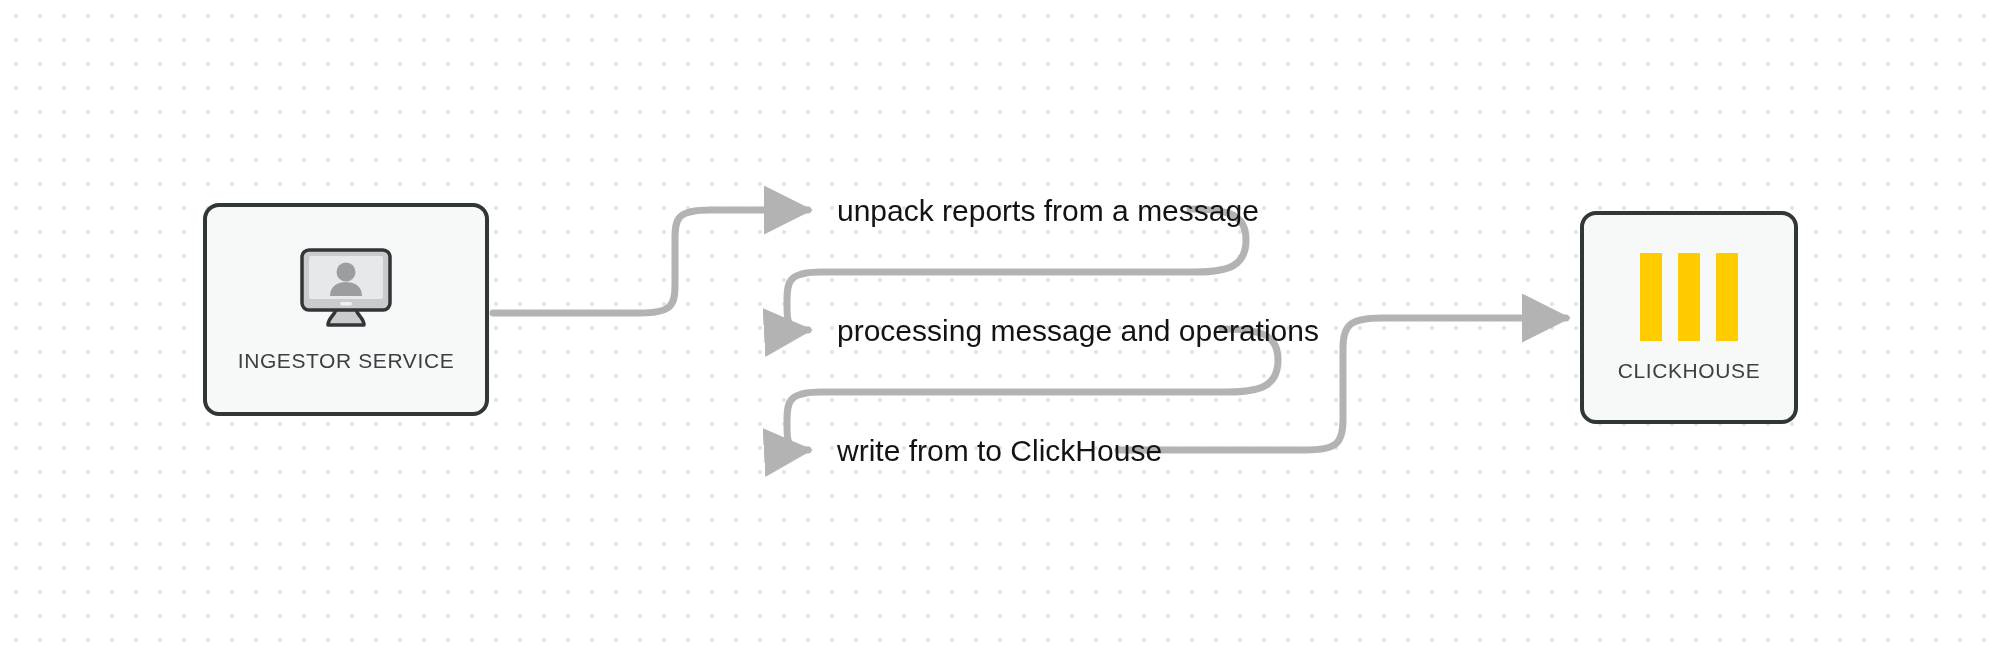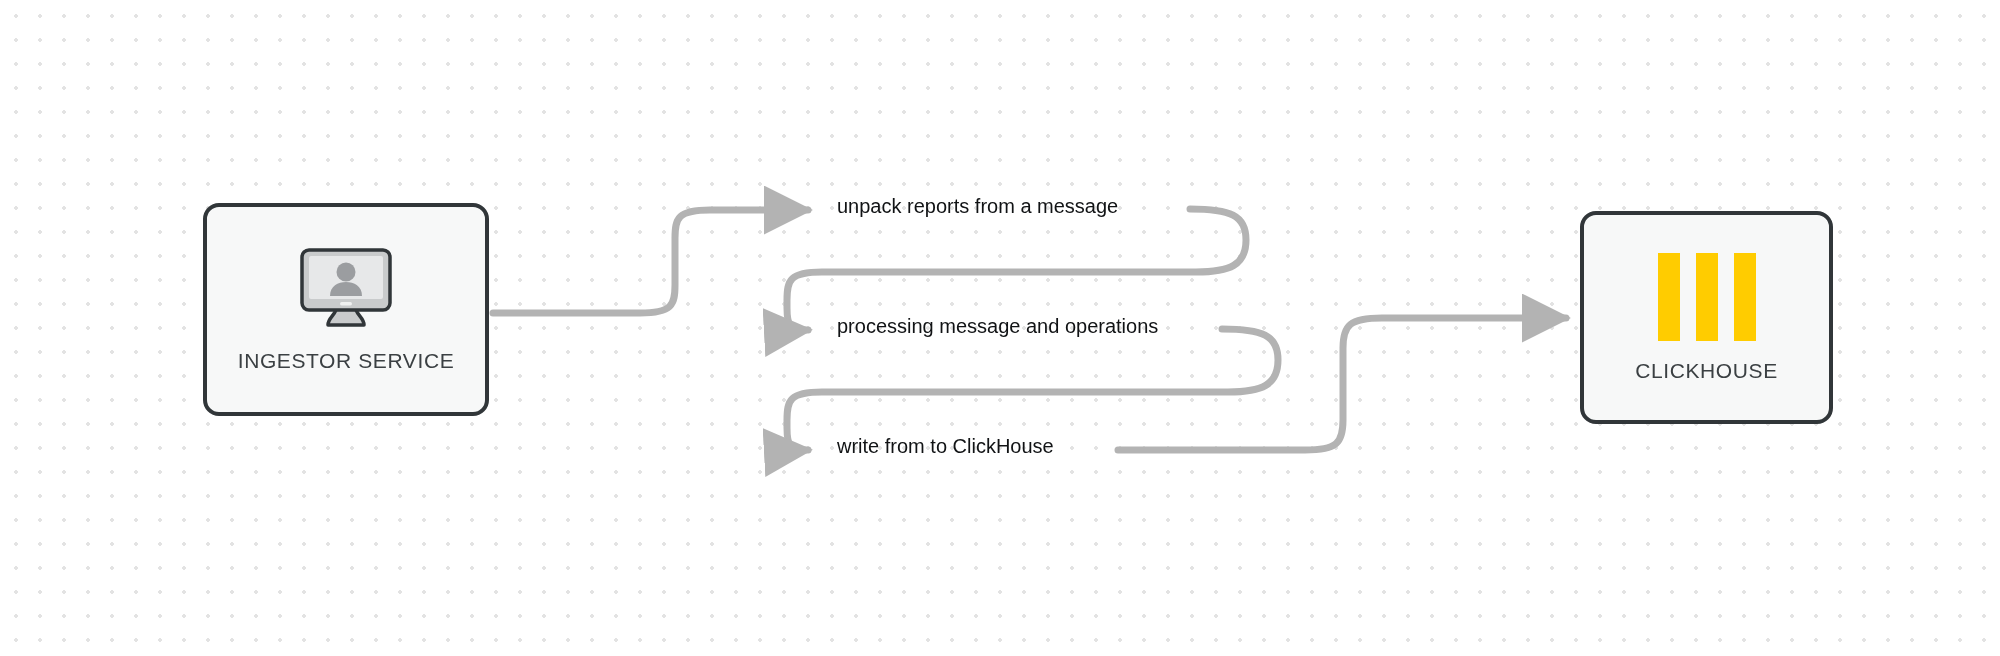--- a/index.html
+++ b/index.html
@@ -51,21 +51,21 @@
     left: 203px;
     top: 203px;
     width: 286px;
     height: 213px;
   }
   #node-ingestor .node-label { margin-top: 18px; }
 
   #node-clickhouse {
     left: 1580px;
     top: 211px;
-    width: 253px;
+    width: 218px;
     height: 213px;
   }
   #node-clickhouse .node-label { margin-top: 18px; }
 
   
   .monitor-icon {
     position: relative;
     width: 98px;
     height: 84px;
   }
@@ -81,21 +81,21 @@
     width: 22px;
     background: #ffcc00;
   }
   .ch-bar.b1 { height: 88px; }
   .ch-bar.b2 { height: 88px; }
   .ch-bar.b3 { height: 88px; }
 
   
   .edge-label {
     position: absolute;
-    font-size: 20px;
+    font-size: 30px;
     color: #111315;
     white-space: nowrap;
     font-family: "Liberation Sans", sans-serif;
     line-height: 1;
   }
   #label-unpack     { left: 837px; top: 196px; }
   #label-processing { left: 837px; top: 316px; }
   #label-write      { left: 837px; top: 436px; }
 </style>
 </head>

